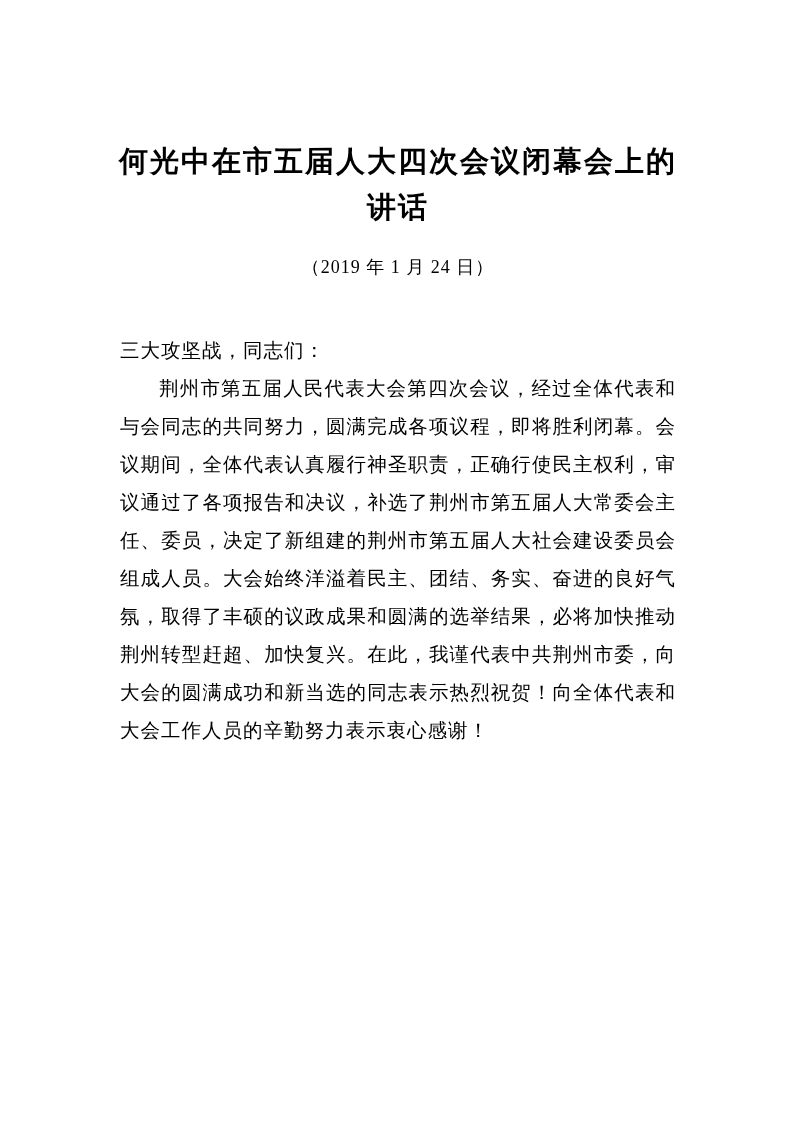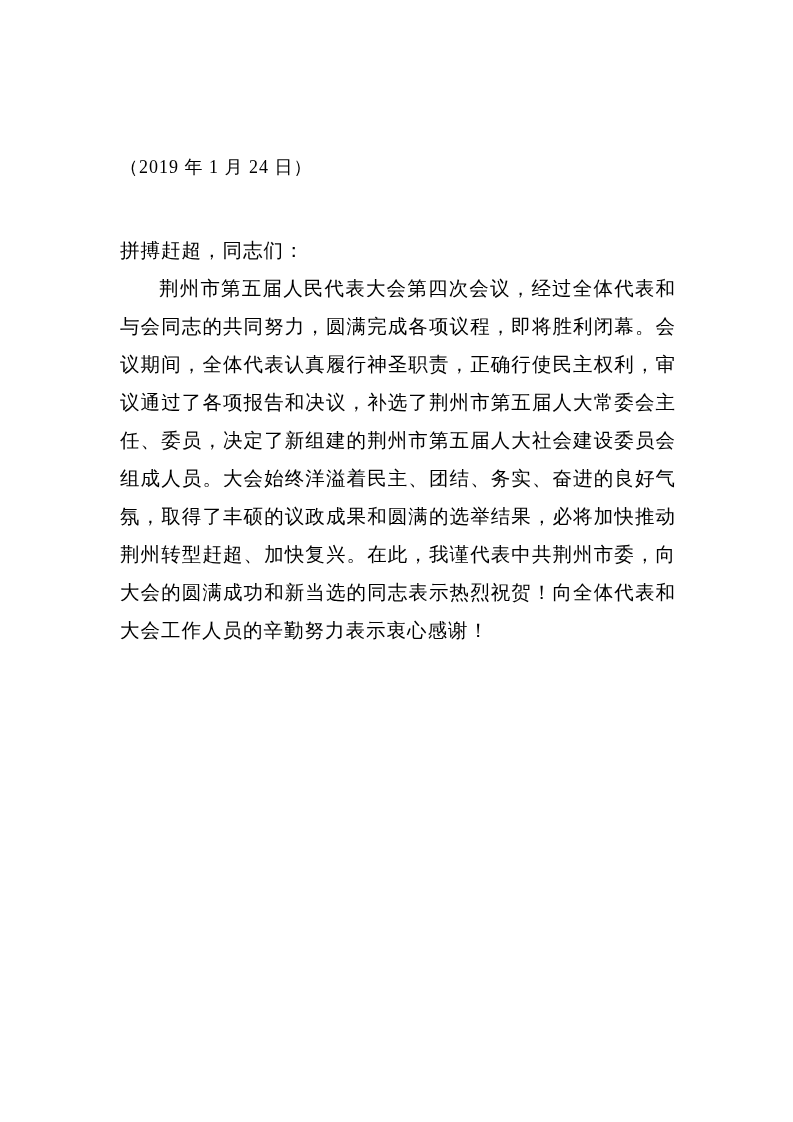--- a/index.html
+++ b/index.html
@@ -24,23 +24,24 @@
   }
   .doc-title {
     margin: 0 -14px;
     font-size: 29px;
     font-weight: 700;
     line-height: 46px;
     text-align: center;
     letter-spacing: 2px;
   }
   .doc-date {
-    margin-top: 16px;
+    margin-top: 24px;
     font-size: 18px;
     line-height: 26px;
+    text-align: center;
     letter-spacing: 1px;
   }
   .doc-body {
     margin-top: 52px;
     font-size: 19.5px;
     line-height: 38px;
     text-align: justify;
     letter-spacing: 1px;
   }
   .doc-body p {
@@ -49,19 +50,20 @@
   }
   .doc-body p.indent {
     text-indent: 2em;
   }
 </style>
 </head>
 <body>
 
 <div class="page">
   <div class="content">
+    <h1 class="doc-title">何光中在市五届人大四次会议闭幕会上的讲话</h1>
     <div class="doc-date">（2019 年 1 月 24 日）</div>
     <div class="doc-body">
-      <p>拼搏赶超，同志们：</p>
+      <p>三大攻坚战，同志们：</p>
       <p class="indent">荆州市第五届人民代表大会第四次会议，经过全体代表和与会同志的共同努力，圆满完成各项议程，即将胜利闭幕。会议期间，全体代表认真履行神圣职责，正确行使民主权利，审议通过了各项报告和决议，补选了荆州市第五届人大常委会主任、委员，决定了新组建的荆州市第五届人大社会建设委员会组成人员。大会始终洋溢着民主、团结、务实、奋进的良好气氛，取得了丰硕的议政成果和圆满的选举结果，必将加快推动荆州转型赶超、加快复兴。在此，我谨代表中共荆州市委，向大会的圆满成功和新当选的同志表示热烈祝贺！向全体代表和大会工作人员的辛勤努力表示衷心感谢！</p>
     </div>
   </div>
 </div>
 
 </body></html>

